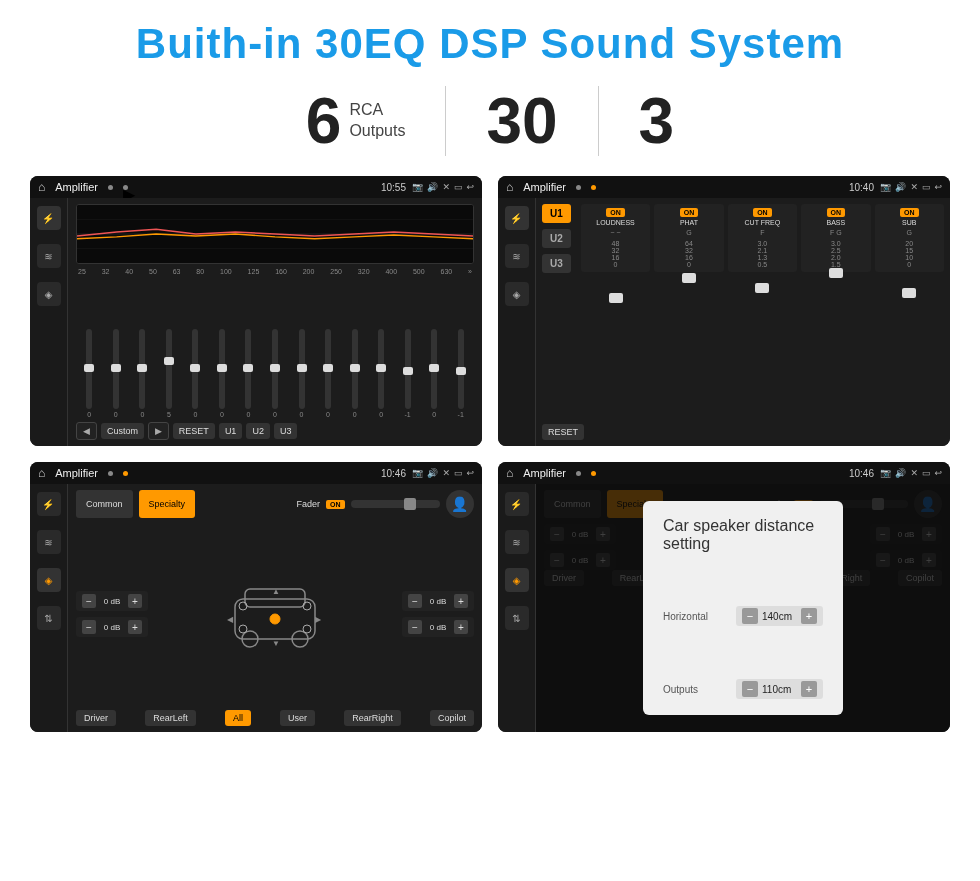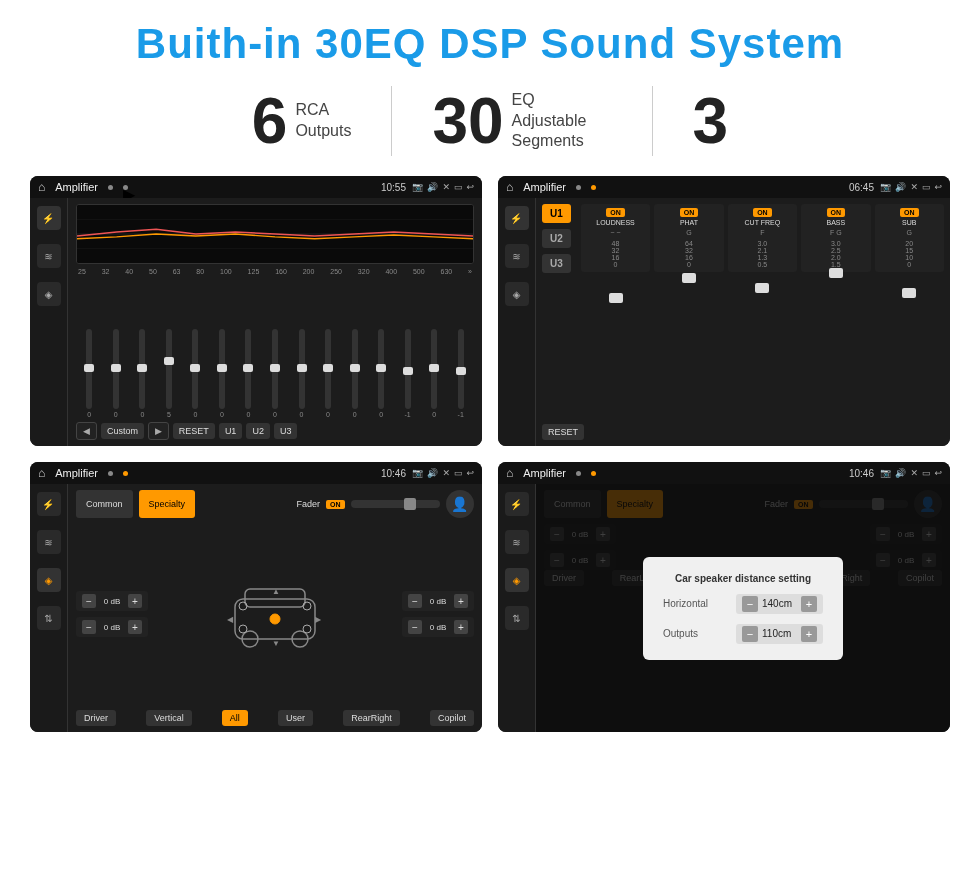--- a/index.html
+++ b/index.html
@@ -467,30 +467,31 @@
     .modal-box {
       background: #f0f0f0;
       border-radius: 6px;
       padding: 16px 20px;
       width: 200px;
       display: flex;
       flex-direction: column;
       gap: 10px;
     }
     .modal-title {
-      font-size: 10px;
+      font-size: 16px;
       color: #333;
-      font-weight: bold;
-      text-align: center;
+      font-weight: normal;
+      text-align: left;
     }
     .modal-row {
       display: flex;
       align-items: center;
       justify-content: space-between;
       gap: 0;
+      margin-top: 43px;
     }
     .modal-label {
       font-size: 10px;
       color: #555;
       min-width: 55px;
     }
     .modal-ctrl {
       display: flex;
       align-items: center;
       gap: 4px;
@@ -539,21 +540,20 @@
   <h1 class="main-title">Buith-in 30EQ DSP Sound System</h1>
 
   <div class="stats-row">
     <div class="stat-item">
       <span class="stat-number">6</span>
       <span class="stat-label">RCA<br>Outputs</span>
     </div>
     <div class="stat-divider"></div>
     <div class="stat-item">
       <span class="stat-number">30</span>
-      <span class="stat-label">EQ Adjustable<br>Segments</span>
     </div>
     <div class="stat-divider"></div>
     <div class="stat-item">
       <span class="stat-number">3</span>
     </div>
   </div>
 
   <div class="screens-grid">
 
     <div class="screen-card">
@@ -723,21 +723,21 @@
       </div>
     </div>
 
     <div class="screen-card">
       <div class="status-bar">
         <span class="status-bar-home">⌂</span>
         <span class="status-bar-title">Amplifier</span>
         <span class="status-bar-dot"></span>
         <span class="status-bar-dot orange"></span>
         <span class="status-bar-spacer"></span>
-        <span class="status-bar-time">06:45</span>
+        <span class="status-bar-time">10:40</span>
         <div class="status-bar-icons">
           <span class="status-icon">📷</span>
           <span class="status-icon">🔊</span>
           <span class="status-icon">✕</span>
           <span class="status-icon">▭</span>
           <span class="status-icon">↩</span>
         </div>
       </div>
       <div class="screen-content">
         <div class="screen-sidebar">
@@ -909,21 +909,21 @@
               <div class="cross-db-ctrl">
                 <button class="cross-db-btn">−</button>
                 <span class="cross-db-val">0 dB</span>
                 <button class="cross-db-btn">+</button>
               </div>
             </div>
           </div>
 
           <div class="cross-bottom-row">
             <button class="cross-bottom-btn">Driver</button>
-            <button class="cross-bottom-btn">Vertical</button>
+            <button class="cross-bottom-btn">RearLeft</button>
             <button class="cross-bottom-btn active">All</button>
             <button class="cross-bottom-btn">User</button>
             <button class="cross-bottom-btn">RearRight</button>
             <button class="cross-bottom-btn">Copilot</button>
           </div>
         </div>
       </div>
     </div>
 
     <div class="screen-card">

